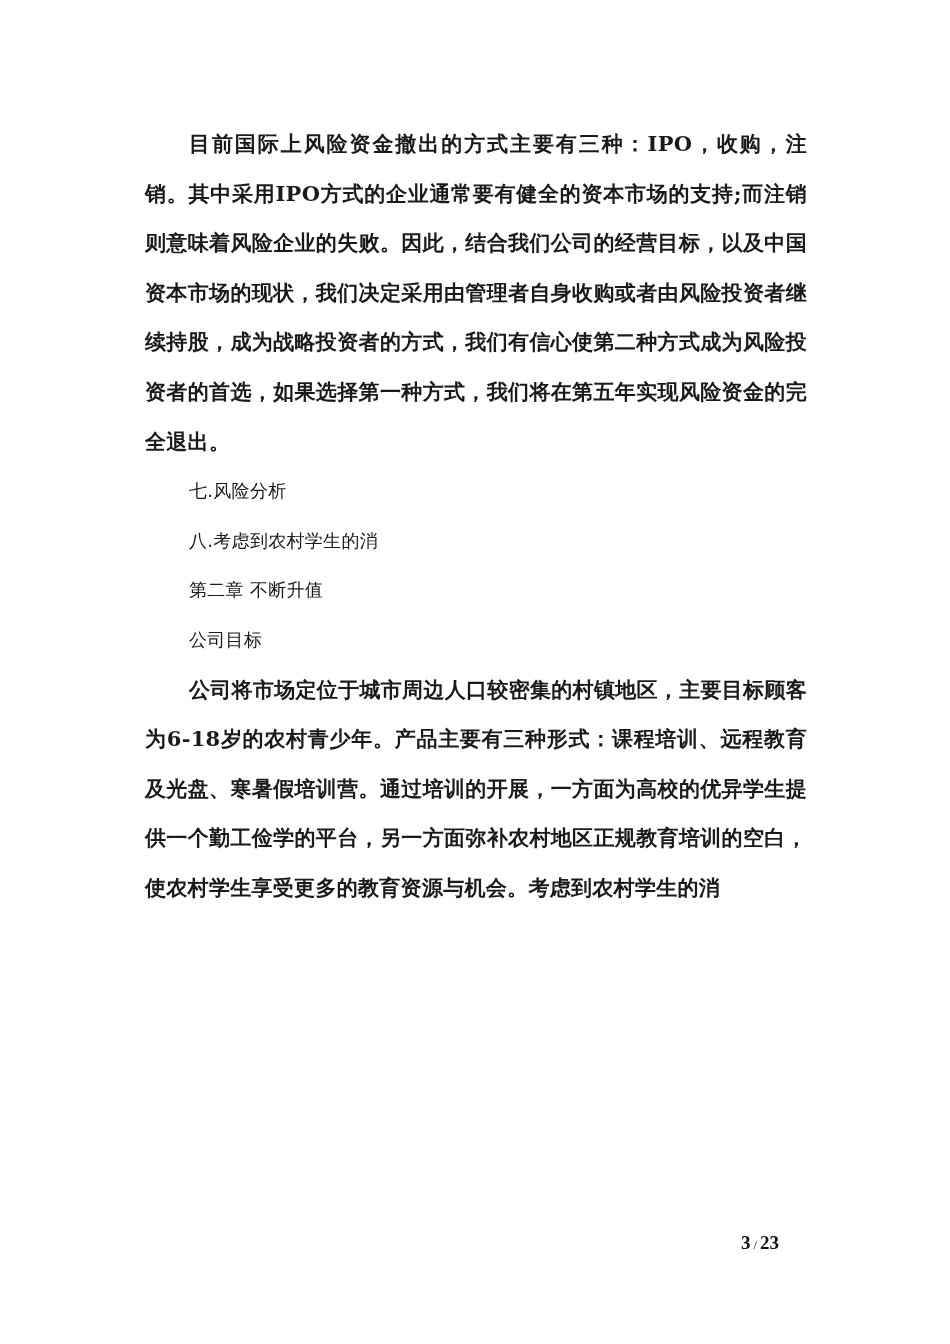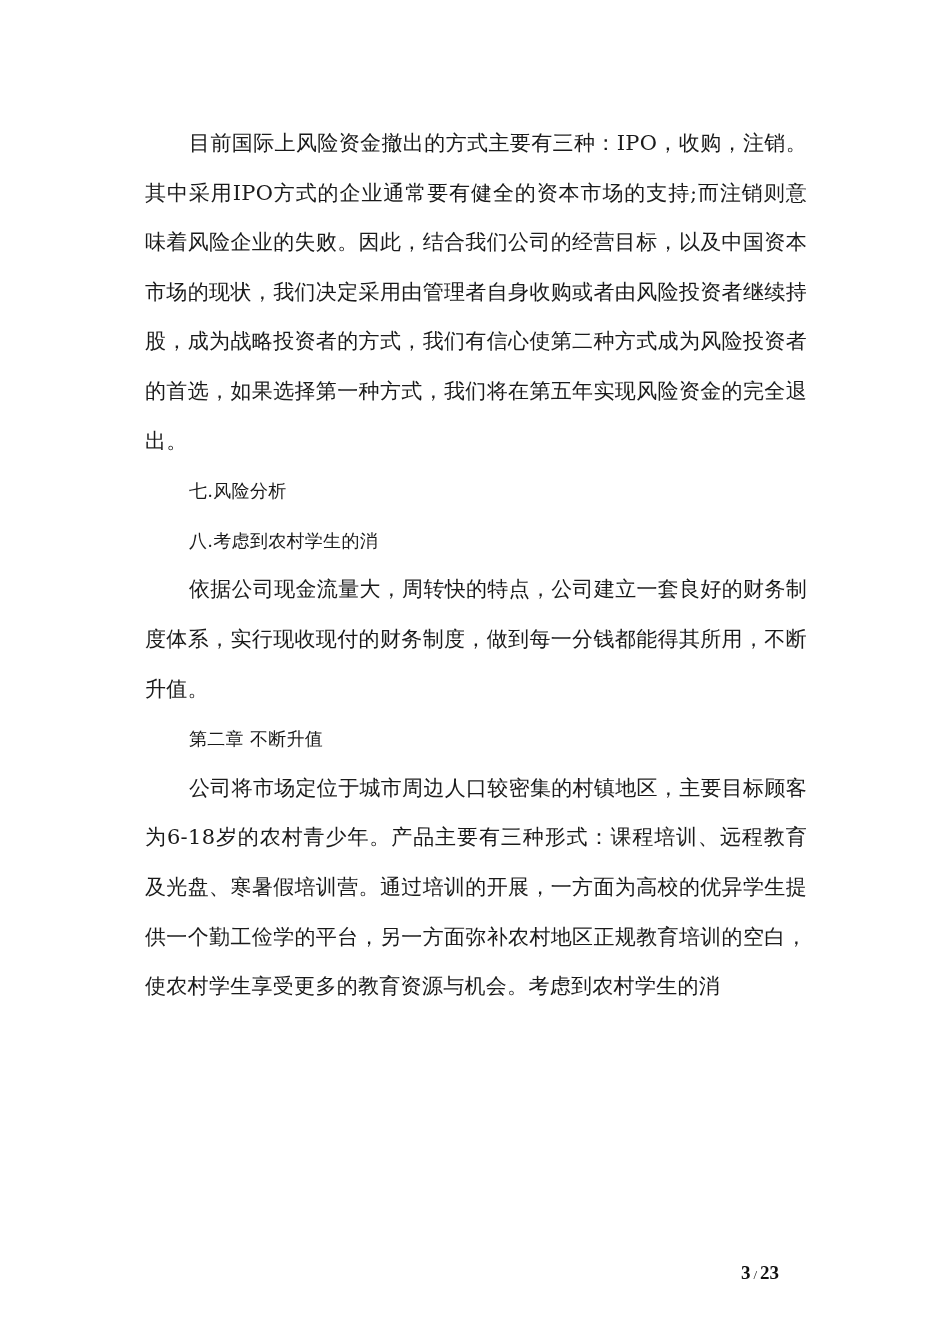--- a/index.html
+++ b/index.html
@@ -22,55 +22,56 @@
       width: 662px;
     }
     .para {
       margin: 0;
       font-size: 21px;
       line-height: 49.6px;
       text-align: justify;
       text-align-last: left;
       letter-spacing: 0.3px;
       word-break: break-all;
+      font-weight: bold;
     }
     .indent {
       text-indent: 44px;
     }
     .heading {
       margin: 0;
       font-size: 18px;
       line-height: 49.6px;
       text-indent: 44px;
       letter-spacing: 0.3px;
     }
     .page-number {
       position: absolute;
       left: 700px;
-      top: 1262px;
+      top: 1232px;
       width: 120px;
       text-align: center;
       font-family: "Liberation Serif", "DejaVu Serif", serif;
       font-weight: bold;
       font-size: 19px;
       color: #111;
     }
     .page-number .slash {
       font-weight: normal;
       font-size: 13px;
       margin: 0 3px;
     }
   </style>
 </head>
 <body>
 
 <div class="page">
   <p class="para indent">目前国际上风险资金撤出的方式主要有三种：IPO，收购，注销。其中采用IPO方式的企业通常要有健全的资本市场的支持;而注销则意味着风险企业的失败。因此，结合我们公司的经营目标，以及中国资本市场的现状，我们决定采用由管理者自身收购或者由风险投资者继续持股，成为战略投资者的方式，我们有信心使第二种方式成为风险投资者的首选，如果选择第一种方式，我们将在第五年实现风险资金的完全退出。</p>
   <p class="heading">七.风险分析</p>
   <p class="heading">八.考虑到农村学生的消</p>
-  <p class="para indent">依据公司现金流量大，周转快的特点，公司建立一套良好的财务制度体系，实行现收现付的财务制度，做到每一分钱都能得其所用，不断升值。</p>
   <p class="heading">第二章  不断升值</p>
+  <p class="heading">公司目标</p>
   <p class="para indent">公司将市场定位于城市周边人口较密集的村镇地区，主要目标顾客为6-18岁的农村青少年。产品主要有三种形式：课程培训、远程教育及光盘、寒暑假培训营。通过培训的开展，一方面为高校的优异学生提供一个勤工俭学的平台，另一方面弥补农村地区正规教育培训的空白，使农村学生享受更多的教育资源与机会。考虑到农村学生的消</p>
 </div>
 
 <div class="page-number">
   <span>3</span><span class="slash">/</span><span>23</span>
 </div>
 
 </body></html>

